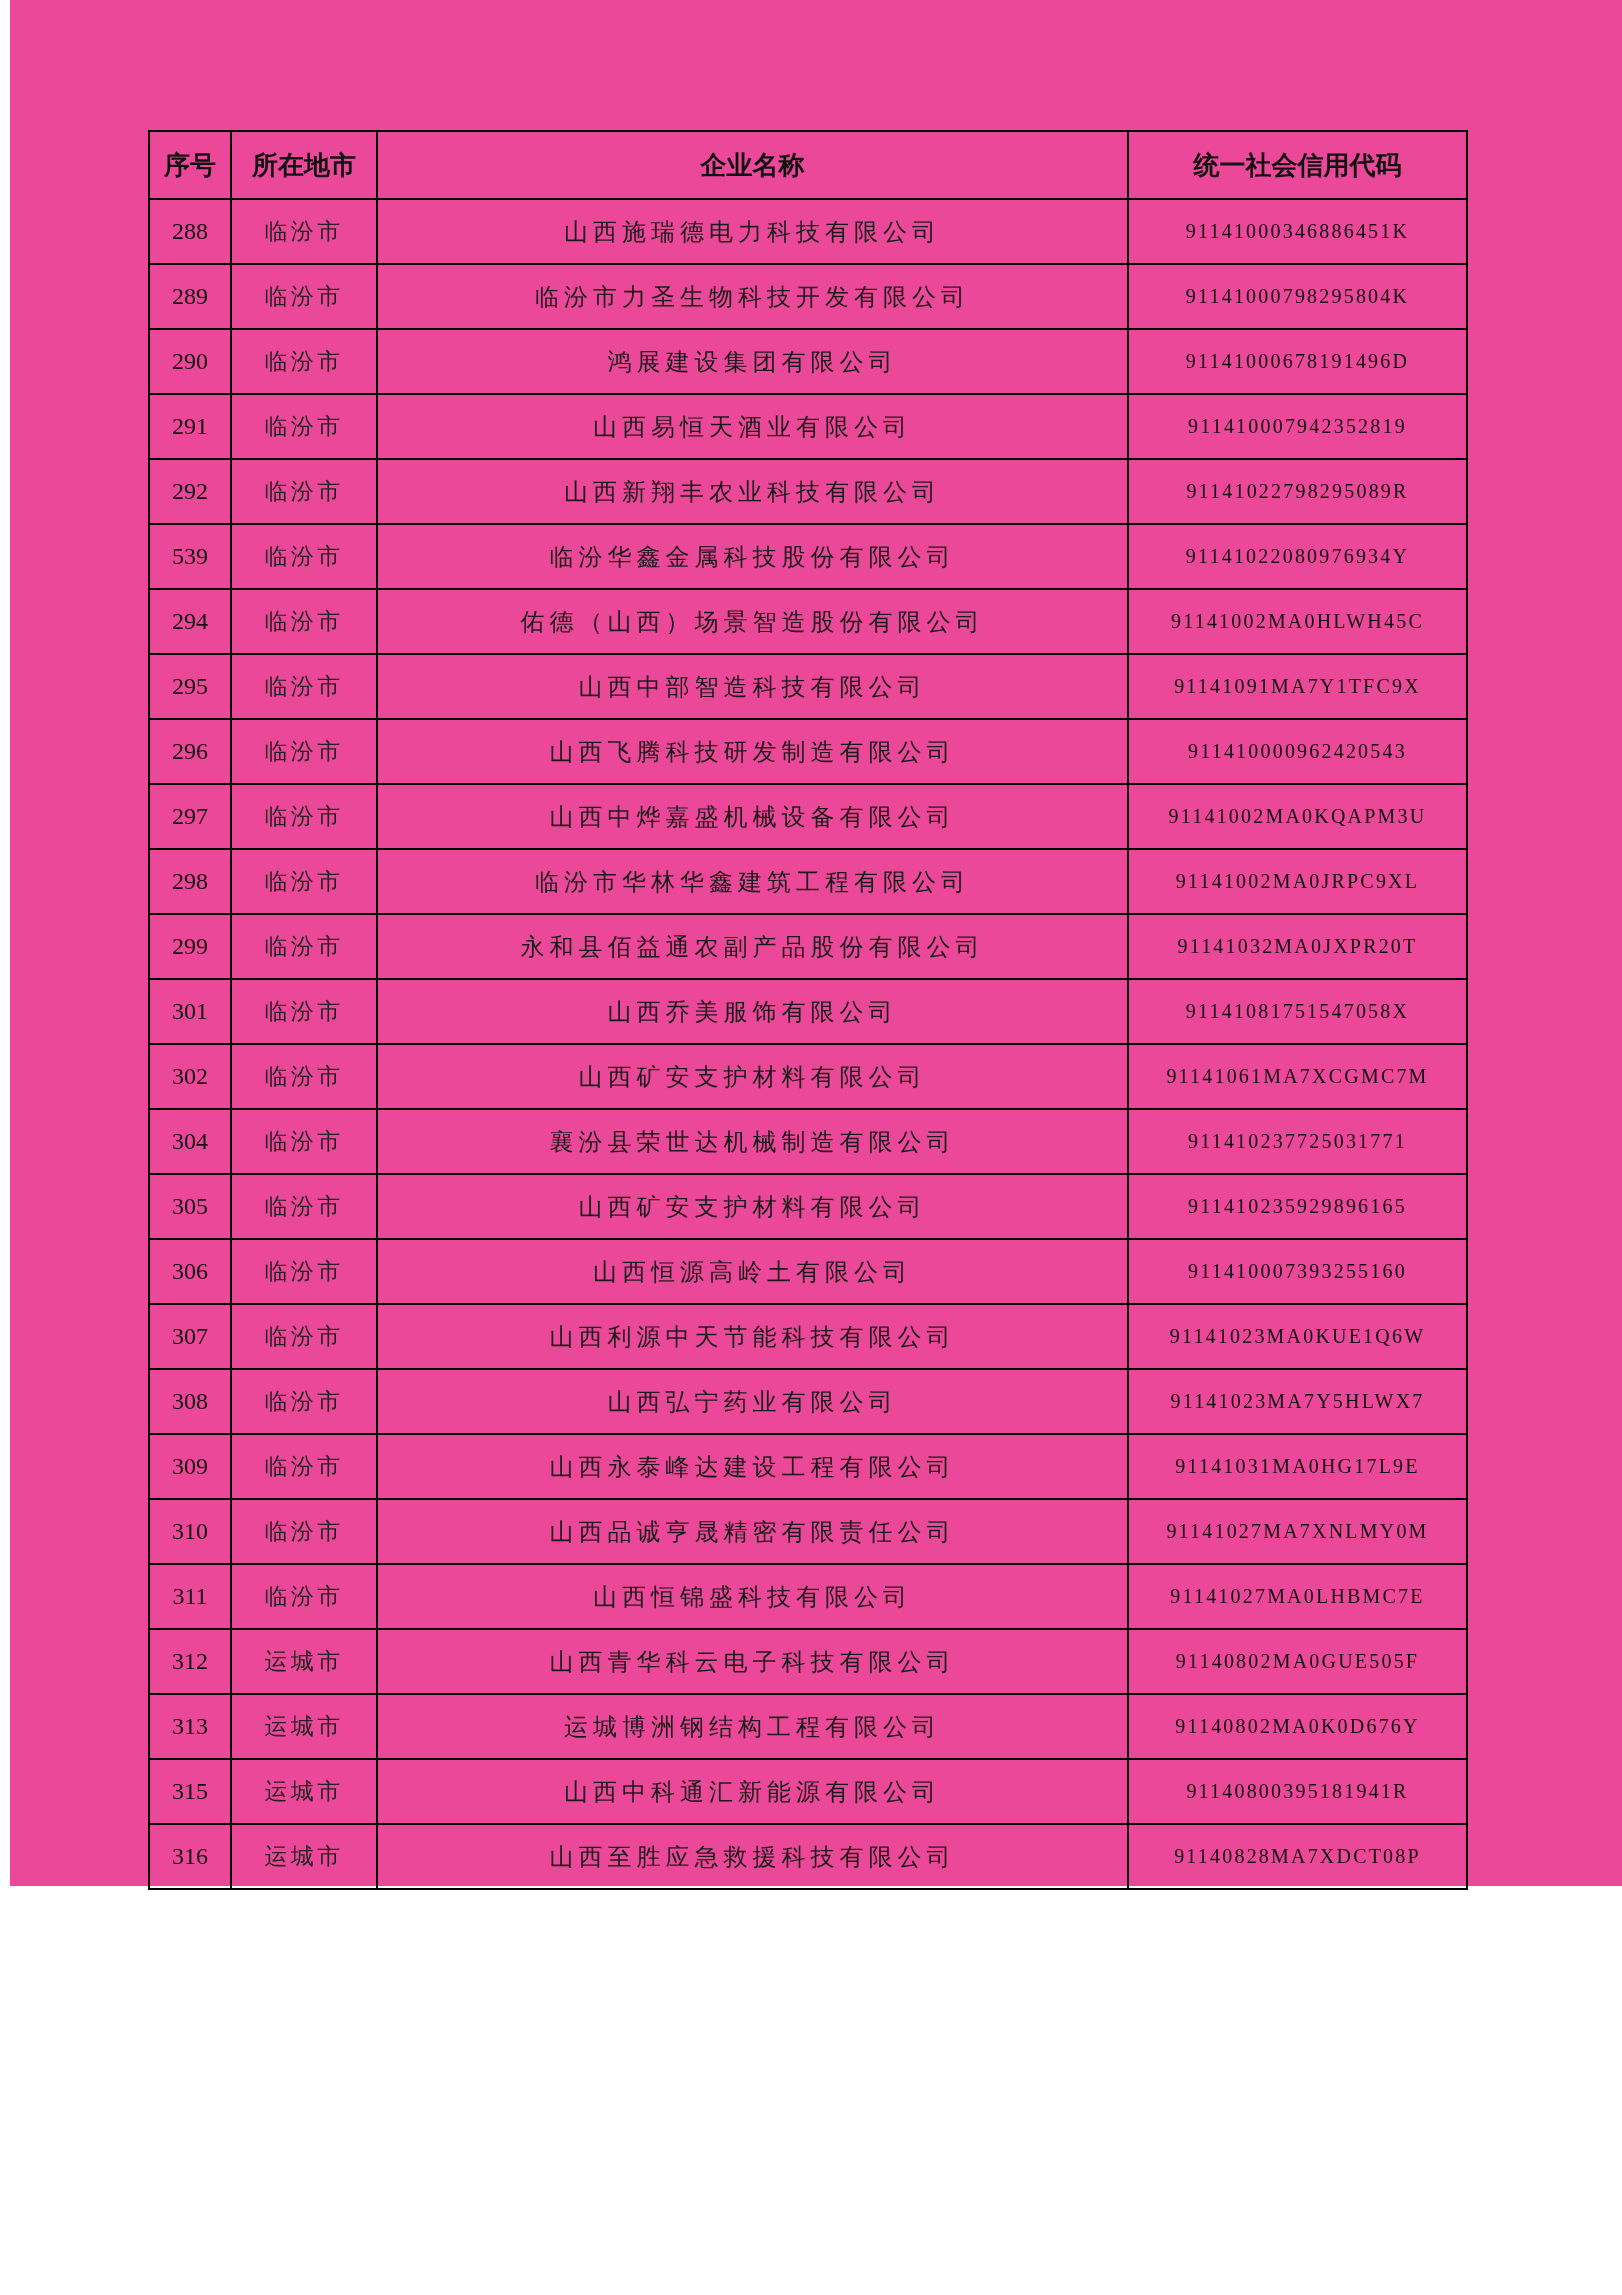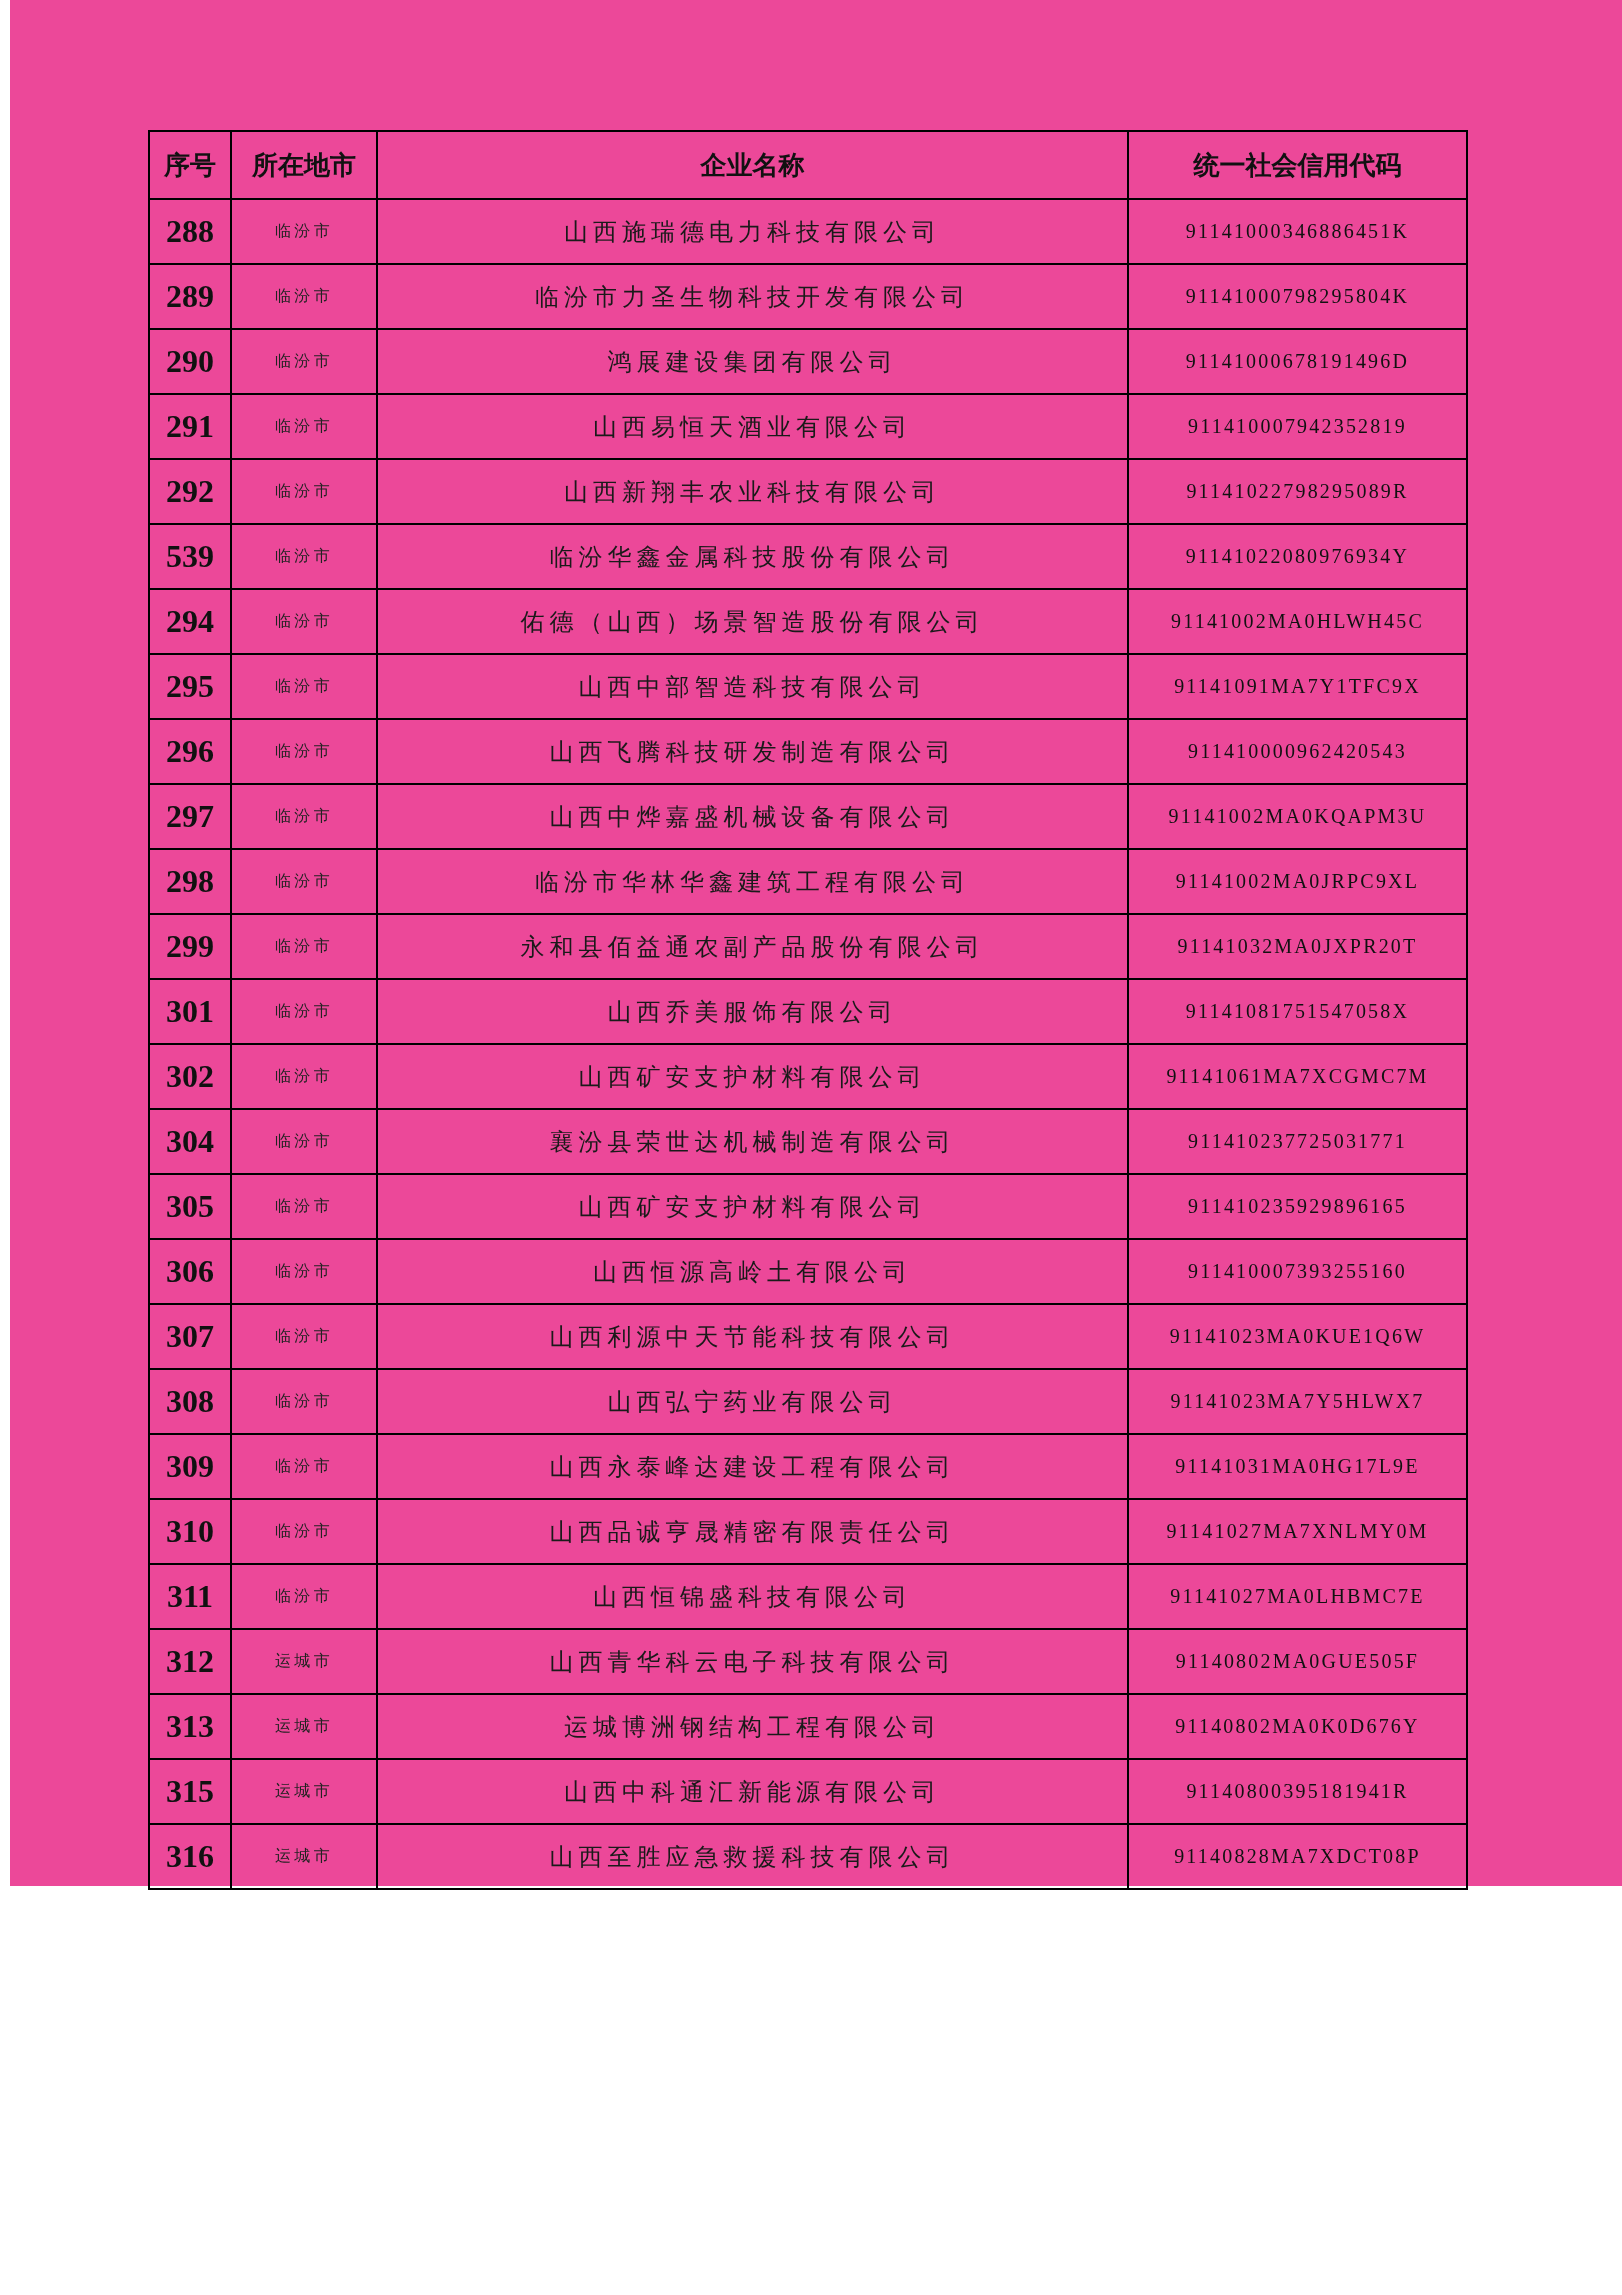--- a/index.html
+++ b/index.html
@@ -46,26 +46,25 @@
       font-family: "DejaVu Sans", sans-serif;
       font-weight: bold;
       font-size: 26px;
       letter-spacing: 0px;
     }
     table.list tbody td {
       height: 63px;
     }
     td.idx {
       font-family: "Liberation Serif", serif;
-      font-size: 32px;
-      font-weight: bold;
+      font-size: 24px;
     }
     td.city {
       font-family: Liberation Mono, monospace;
-      font-size: 16px;
+      font-size: 23px;
       letter-spacing: 3.4px;
       color: #222222;
     }
     td.name {
       font-family: "DejaVu Sans", sans-serif;
       font-size: 24px;
       letter-spacing: 5px;
       color: #1a1a1a;
       border-radius: 13px;
     }

